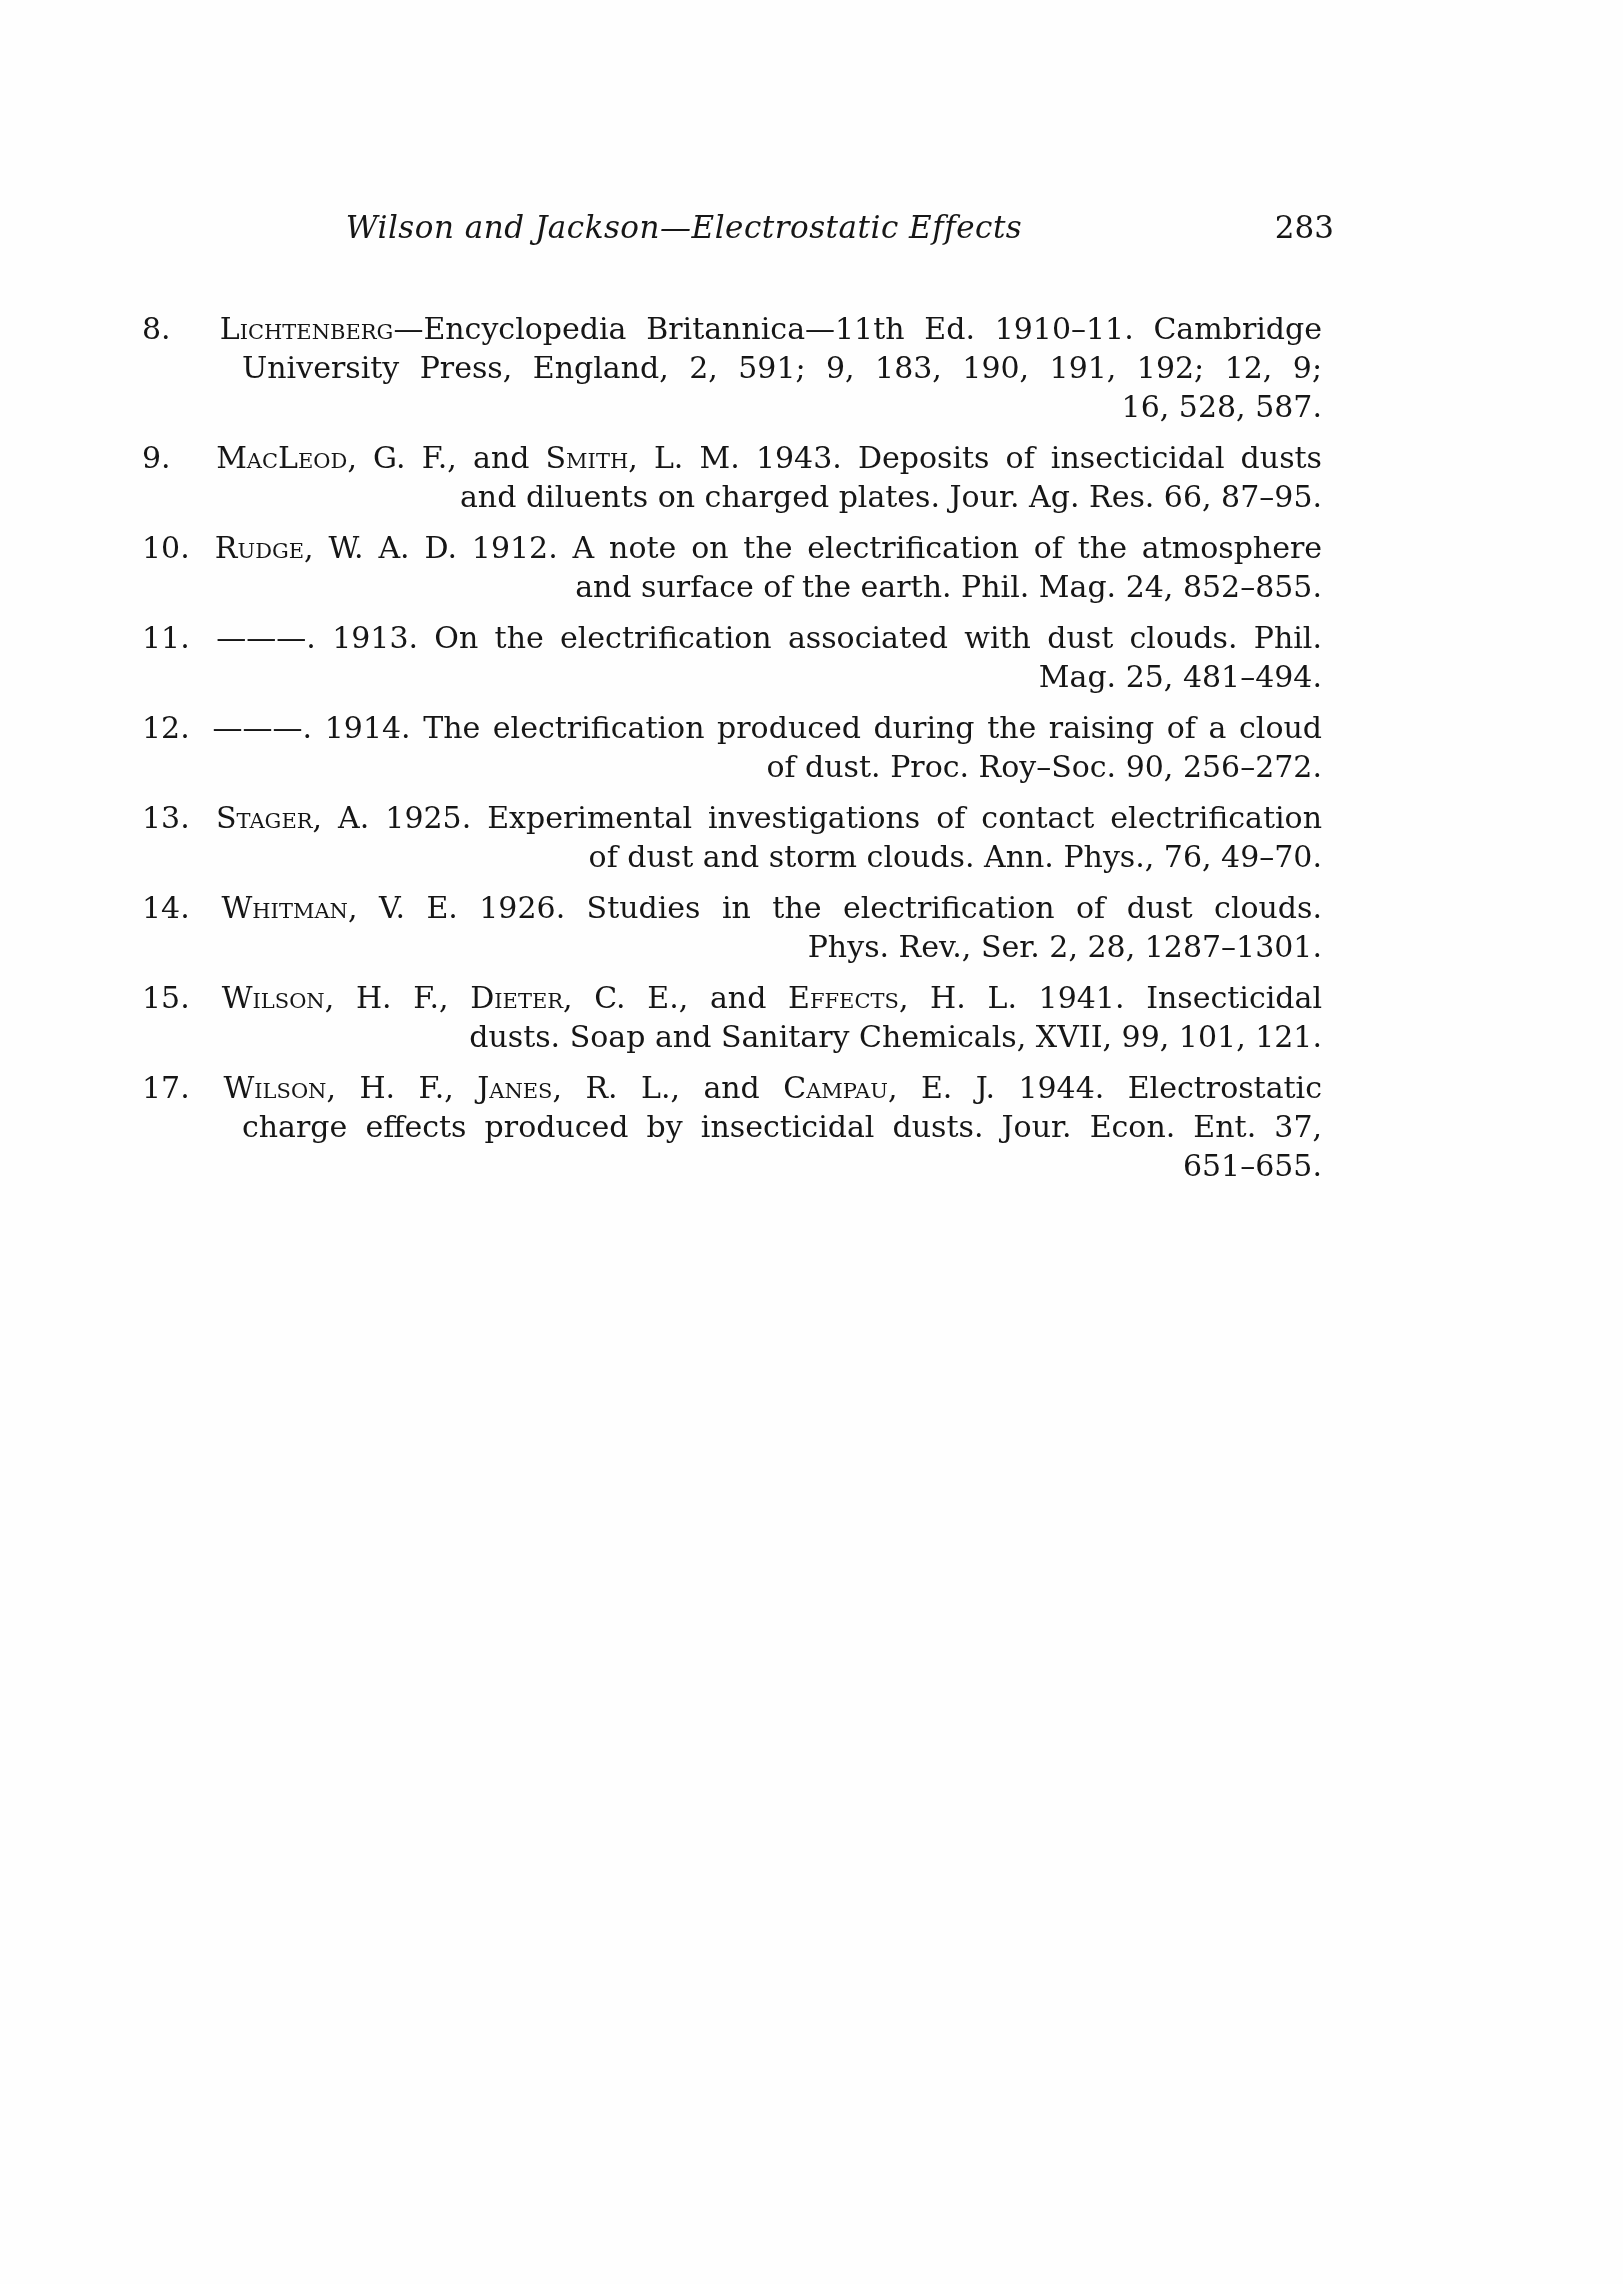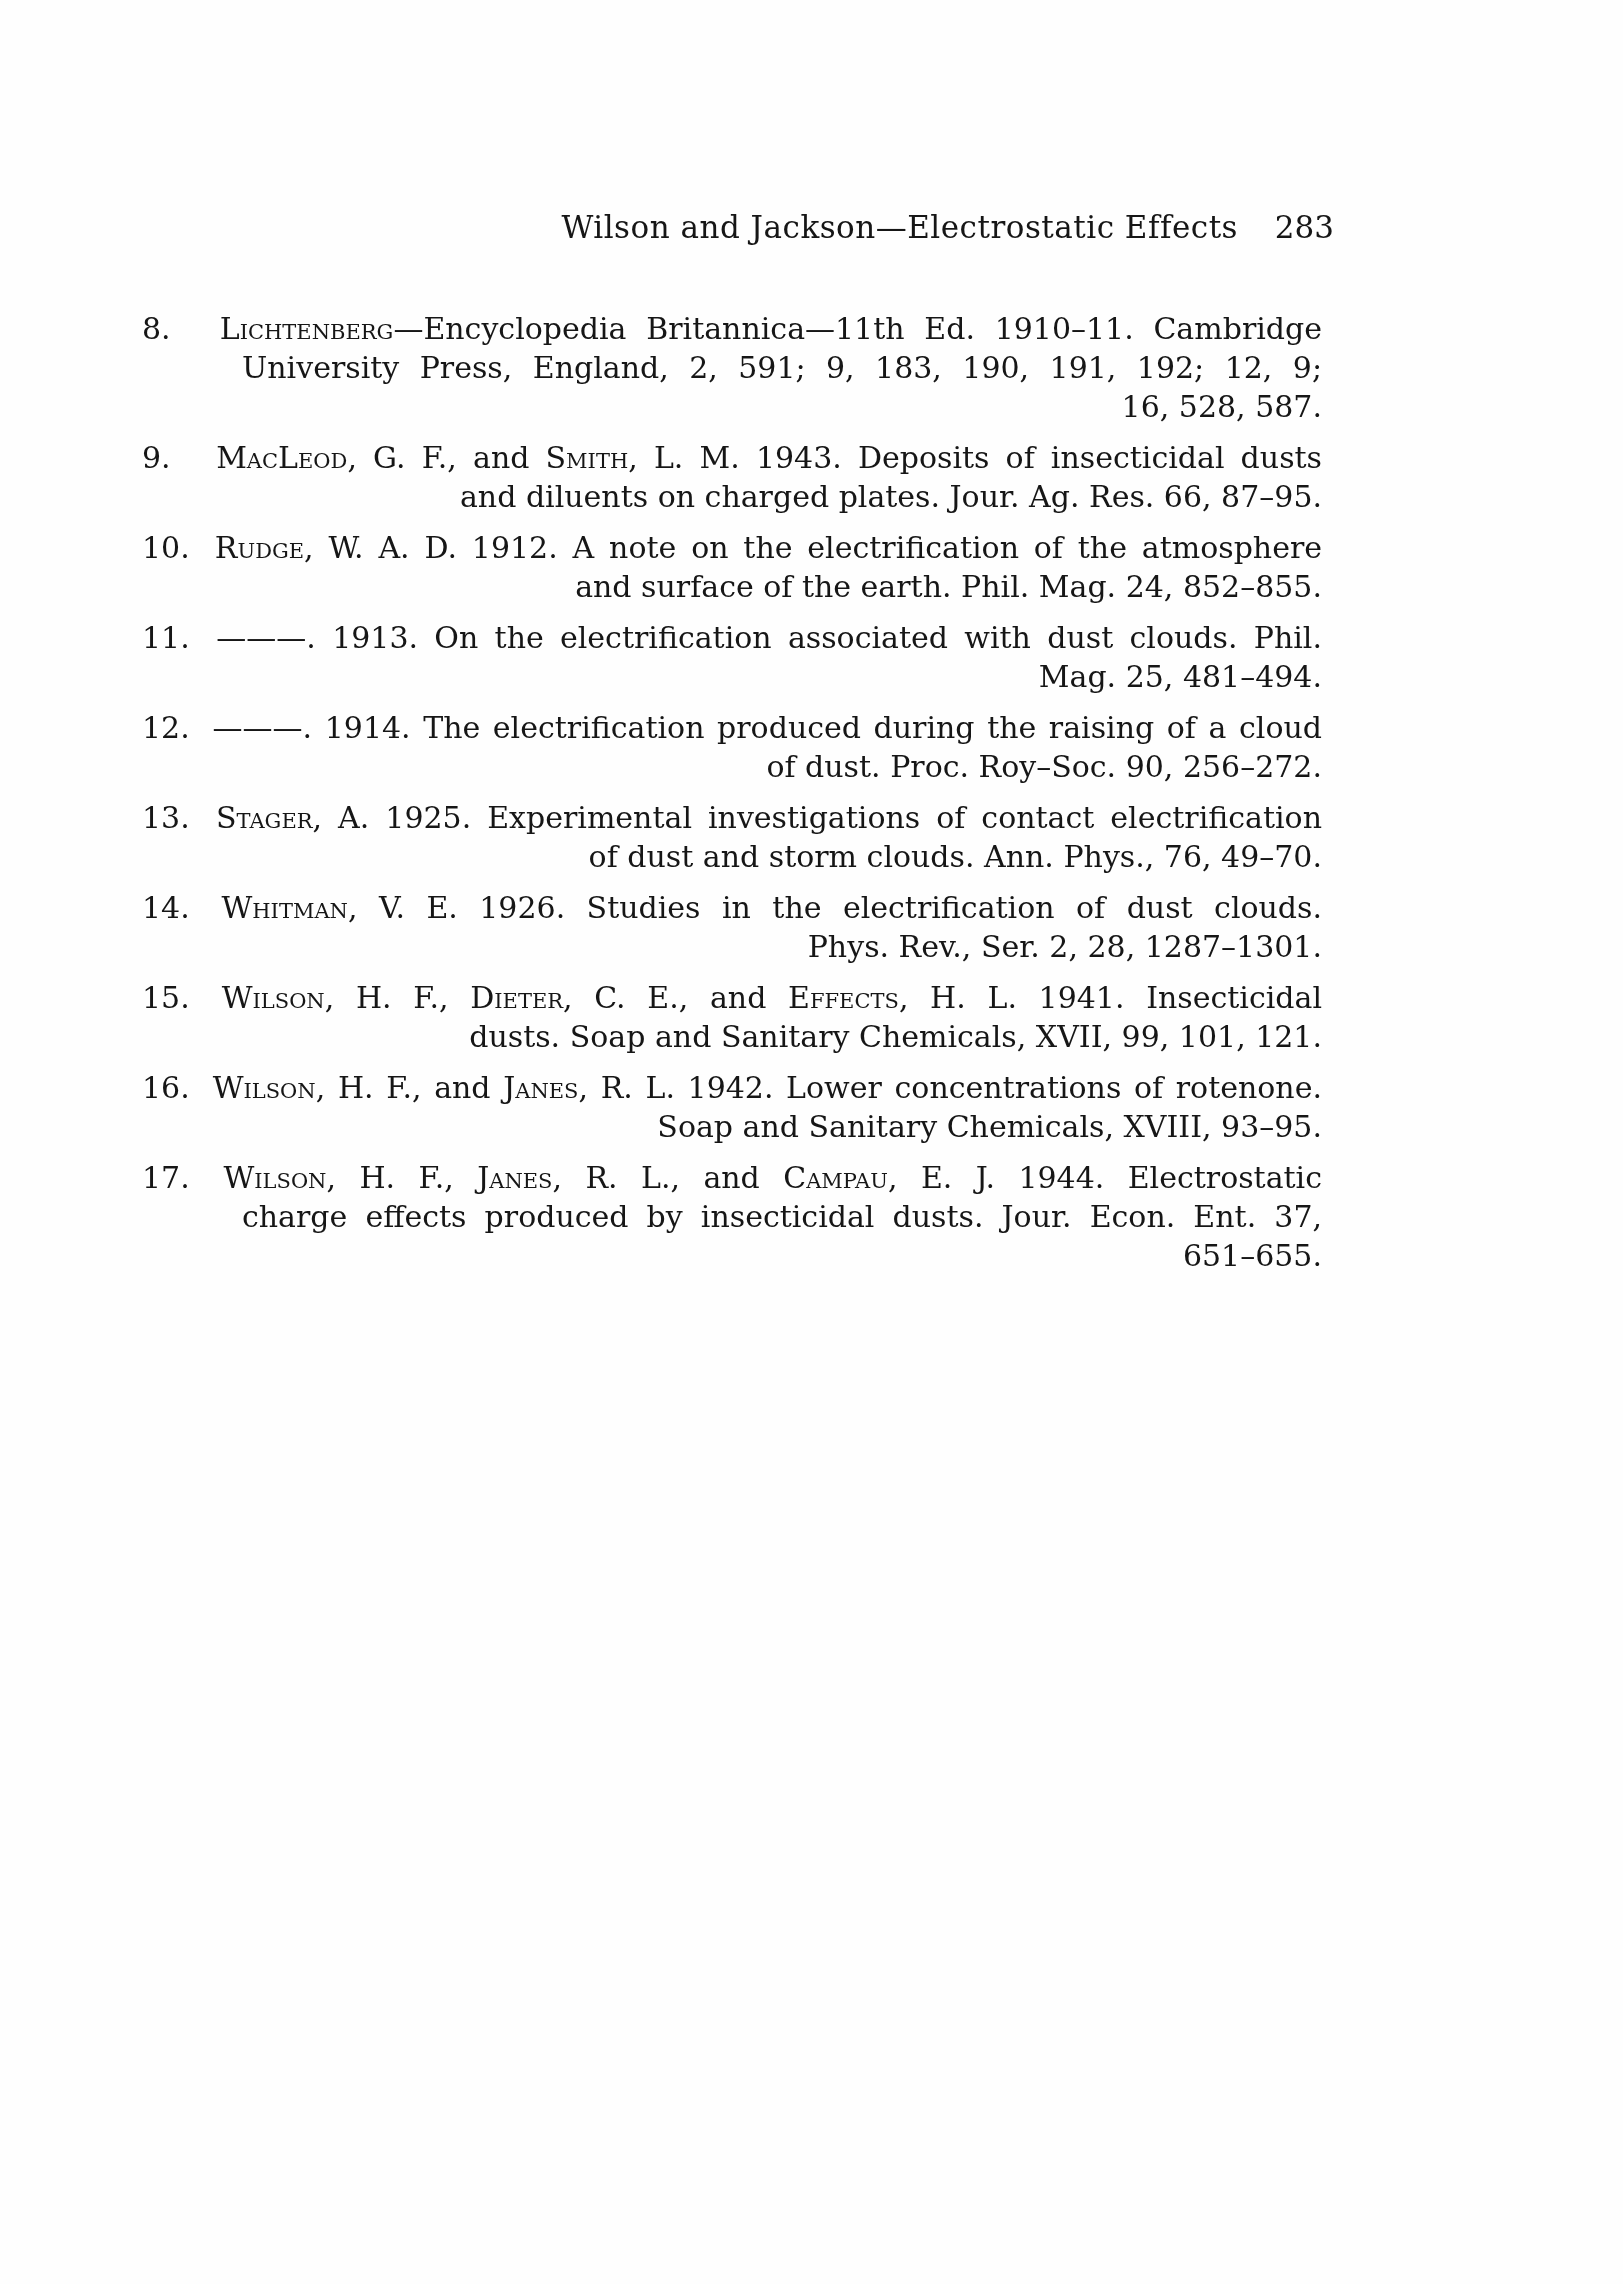--- a/index.html
+++ b/index.html
@@ -21,21 +21,22 @@
     top: 205px;
     left: 130px;
     width: 1204px;
     height: 44px;
     font-size: 31px;
     line-height: 44px;
     white-space: nowrap;
   }
   .running-title {
     display: block;
-    text-align: right;
+    text-align: center;
+    font-style: italic;
     letter-spacing: 0.5px;
     padding-right: 96px; 
   }
   .page-number {
     position: absolute;
     right: 0;
     top: 0;
     font-style: normal;
     margin-left: 37px;
   }
@@ -106,23 +107,19 @@
       </div>
       <div class="ref">
         <div class="line full"><span class="refnum">14.</span> <span class="sc">Whitman</span><span>, V. E. 1926. Studies in the electrification of dust clouds.</span></div>
         <div class="line cont"><span>Phys. Rev., Ser. 2, 28, 1287–1301.</span></div>
       </div>
       <div class="ref">
         <div class="line full"><span class="refnum">15.</span> <span class="sc">Wilson</span><span>, H. F., </span><span class="sc">Dieter</span><span>, C. E., and </span><span class="sc">Effects</span><span>, H. L. 1941. Insecticidal</span></div>
         <div class="line cont"><span>dusts. Soap and Sanitary Chemicals, XVII, 99, 101, 121.</span></div>
       </div>
       <div class="ref">
-        <div class="line full"><span class="refnum">16.</span> <span class="sc">Wilson</span><span>, H. F., and </span><span class="sc">Janes</span><span>, R. L. 1942. Lower concentrations of rotenone.</span></div>
-        <div class="line cont"><span>Soap and Sanitary Chemicals, XVIII, 93–95.</span></div>
-      </div>
-      <div class="ref">
         <div class="line full"><span class="refnum">17.</span> <span class="sc">Wilson</span><span>, H. F., </span><span class="sc">Janes</span><span>, R. L., and </span><span class="sc">Campau</span><span>, E. J. 1944. Electrostatic</span></div>
         <div class="line cont full"><span>charge effects produced by insecticidal dusts. Jour. Econ. Ent. 37,</span></div>
         <div class="line cont"><span>651–655.</span></div>
       </div>
     </div>
 </div>
 
 
 </body></html>

